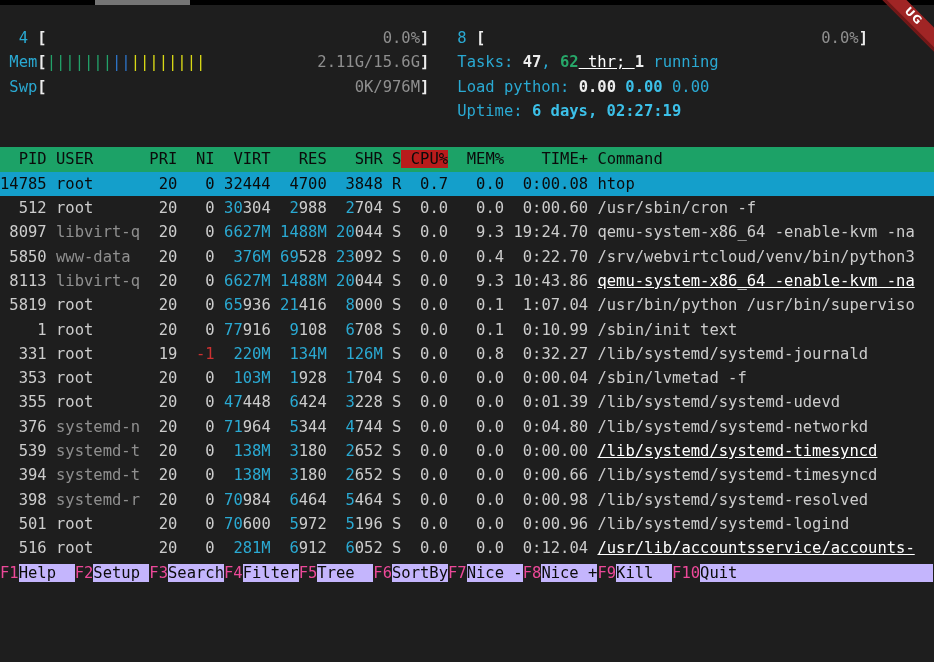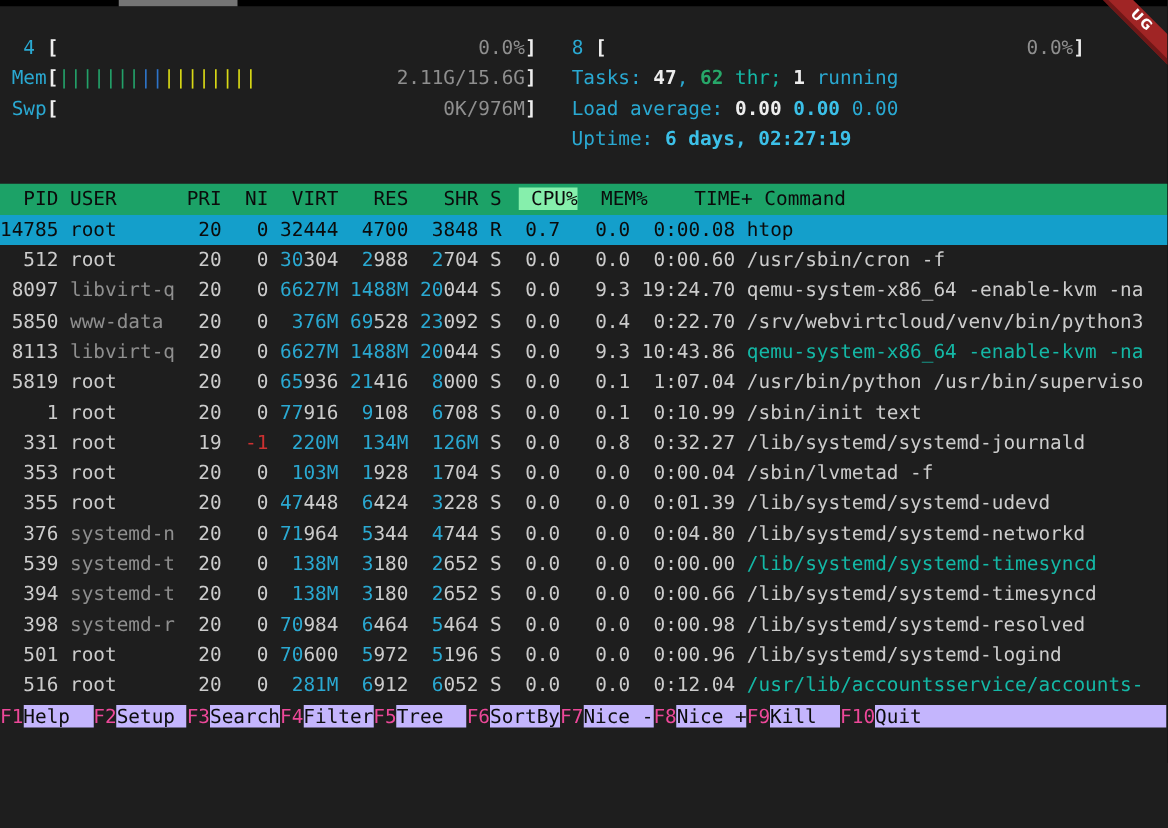--- a/index.html
+++ b/index.html
@@ -12,47 +12,47 @@
             background:#a02525; border-bottom:3px solid #701717; color:#fff; text-align:center;
             font:bold 11px/14px "DejaVu Sans", sans-serif; letter-spacing:1px; }
   .term { position:absolute; top:26px; left:0; width:934px; }
   .line { width:934px; height:24.3px; font:15.5px/24.3px "DejaVu Sans Mono", monospace;
           white-space:pre; overflow:hidden; color:#cccccc; }
   .fg   { color:#cccccc; }
   .dim  { color:#8f8f8f; }
   .wb   { color:#ededed; font-weight:bold; }
   .cy   { color:#2aa9d2; }
   .cb   { color:#3cc0e8; font-weight:bold; }
-  .gr   { color:#14b8a6; }
+  .gr   { color:#ffffff;text-decoration:underline; }
   .gb   { color:#27a769; font-weight:bold; }
   .rd   { color:#cd3131; }
   .k    { color:#0b0b0b; }
   .barg { color:#23a169; }
   .barb { color:#2e74c8; }
   .bary { color:#d9d916; }
   .thead { background:#1ca267; }
-  .sortbg { background:#86efac;margin-left:14px; }
+  .sortbg { background:#b91c1c; }
   .sel { background:#149fcb; }
   .fk { color:#ec4899; }
   .fl { color:#0b0b0b; background:#c4b5fd;margin-top:28px; }
 </style>
 </head>
 <body>
 
 <div class="screen">
   <div class="topbar">
     <div class="tabhandle"></div>
   </div>
   <div class="ribbon-wrap">
     <div class="ribbon">UG</div>
   </div>
   <div class="term">
       <div class="line"><span class="cy">  4</span><span class="fg"> </span><span class="wb">[</span><span class="dim">                                    0.0%</span><span class="wb">]</span><span class="fg">   </span><span class="cy">8</span><span class="fg"> </span><span class="wb">[</span><span class="dim">                                    0.0%</span><span class="wb">]</span></div>
       <div class="line"><span class="fg"> </span><span class="cy">Mem</span><span class="wb">[</span><span class="barg">|||||||</span><span class="barb">||</span><span class="bary">||||||||</span><span class="dim">            2.11G/15.6G</span><span class="wb">]</span><span class="fg">   </span><span class="cy">Tasks: </span><span class="wb">47</span><span class="cy">, </span><span class="gb">62</span><span class="gr"> thr; </span><span class="wb">1</span><span class="cy"> running</span></div>
-      <div class="line"><span class="fg"> </span><span class="cy">Swp</span><span class="wb">[</span><span class="dim">                                 0K/976M</span><span class="wb">]</span><span class="fg">   </span><span class="cy">Load average: </span><span class="wb">0.00 </span><span class="cb">0.00 </span><span class="cy">0.00</span></div>
+      <div class="line"><span class="fg"> </span><span class="cy">Swp</span><span class="wb">[</span><span class="dim">                                 0K/976M</span><span class="wb">]</span><span class="fg">   </span><span class="cy">Load python: </span><span class="wb">0.00 </span><span class="cb">0.00 </span><span class="cy">0.00</span></div>
       <div class="line"><span class="fg">                                                 </span><span class="cy">Uptime: </span><span class="cb">6 days, 02:27:19</span></div>
       <div class="line"></div>
       <div class="line thead"><span class="k">  PID</span><span class="k"> </span><span class="k">USER     </span><span class="k"> </span><span class="k">PRI</span><span class="k"> </span><span class="k"> NI</span><span class="k"> </span><span class="k"> VIRT</span><span class="k"> </span><span class="k">  RES</span><span class="k"> </span><span class="k">  SHR</span><span class="k"> </span><span class="k">S</span><span class="k sortbg"> CPU%</span><span class="k">  </span><span class="k">MEM%</span><span class="k"> </span><span class="k">   TIME+</span><span class="k"> </span><span class="k">Command</span></div>
       <div class="line sel"><span class="k">14785</span><span class="k"> </span><span class="k">root     </span><span class="k"> </span><span class="k"> 20</span><span class="k"> </span><span class="k">  0</span><span class="k"> </span><span class="k">32444</span><span class="k"> </span><span class="k"> 4700</span><span class="k"> </span><span class="k"> 3848</span><span class="k"> </span><span class="k">R</span><span class="k"> </span><span class="k"> 0.7</span><span class="k">  </span><span class="k"> 0.0</span><span class="k"> </span><span class="k"> 0:00.08</span><span class="k"> </span><span class="k">htop</span></div>
       <div class="line"><span class="fg">  512</span><span class="fg"> </span><span class="fg">root     </span><span class="fg"> </span><span class="fg"> 20</span><span class="fg"> </span><span class="fg">  0</span><span class="fg"> </span><span class="cy">30</span><span class="fg">304</span><span class="fg"> </span><span class="cy"> 2</span><span class="fg">988</span><span class="fg"> </span><span class="cy"> 2</span><span class="fg">704</span><span class="fg"> </span><span class="fg">S</span><span class="fg"> </span><span class="fg"> 0.0</span><span class="fg">  </span><span class="fg"> 0.0</span><span class="fg"> </span><span class="fg"> 0:00.60</span><span class="fg"> </span><span class="fg">/usr/sbin/cron -f</span></div>
       <div class="line"><span class="fg"> 8097</span><span class="fg"> </span><span class="dim">libvirt-q</span><span class="fg"> </span><span class="fg"> 20</span><span class="fg"> </span><span class="fg">  0</span><span class="fg"> </span><span class="cy">6627M</span><span class="fg"> </span><span class="cy">1488M</span><span class="fg"> </span><span class="cy">20</span><span class="fg">044</span><span class="fg"> </span><span class="fg">S</span><span class="fg"> </span><span class="fg"> 0.0</span><span class="fg">  </span><span class="fg"> 9.3</span><span class="fg"> </span><span class="fg">19:24.70</span><span class="fg"> </span><span class="fg">qemu-system-x86_64 -enable-kvm -na</span></div>
       <div class="line"><span class="fg"> 5850</span><span class="fg"> </span><span class="dim">www-data </span><span class="fg"> </span><span class="fg"> 20</span><span class="fg"> </span><span class="fg">  0</span><span class="fg"> </span><span class="cy"> 376M</span><span class="fg"> </span><span class="cy">69</span><span class="fg">528</span><span class="fg"> </span><span class="cy">23</span><span class="fg">092</span><span class="fg"> </span><span class="fg">S</span><span class="fg"> </span><span class="fg"> 0.0</span><span class="fg">  </span><span class="fg"> 0.4</span><span class="fg"> </span><span class="fg"> 0:22.70</span><span class="fg"> </span><span class="fg">/srv/webvirtcloud/venv/bin/python3</span></div>
       <div class="line"><span class="fg"> 8113</span><span class="fg"> </span><span class="dim">libvirt-q</span><span class="fg"> </span><span class="fg"> 20</span><span class="fg"> </span><span class="fg">  0</span><span class="fg"> </span><span class="cy">6627M</span><span class="fg"> </span><span class="cy">1488M</span><span class="fg"> </span><span class="cy">20</span><span class="fg">044</span><span class="fg"> </span><span class="fg">S</span><span class="fg"> </span><span class="fg"> 0.0</span><span class="fg">  </span><span class="fg"> 9.3</span><span class="fg"> </span><span class="fg">10:43.86</span><span class="fg"> </span><span class="gr">qemu-system-x86_64 -enable-kvm -na</span></div>
       <div class="line"><span class="fg"> 5819</span><span class="fg"> </span><span class="fg">root     </span><span class="fg"> </span><span class="fg"> 20</span><span class="fg"> </span><span class="fg">  0</span><span class="fg"> </span><span class="cy">65</span><span class="fg">936</span><span class="fg"> </span><span class="cy">21</span><span class="fg">416</span><span class="fg"> </span><span class="cy"> 8</span><span class="fg">000</span><span class="fg"> </span><span class="fg">S</span><span class="fg"> </span><span class="fg"> 0.0</span><span class="fg">  </span><span class="fg"> 0.1</span><span class="fg"> </span><span class="fg"> 1:07.04</span><span class="fg"> </span><span class="fg">/usr/bin/python /usr/bin/superviso</span></div>
       <div class="line"><span class="fg">    1</span><span class="fg"> </span><span class="fg">root     </span><span class="fg"> </span><span class="fg"> 20</span><span class="fg"> </span><span class="fg">  0</span><span class="fg"> </span><span class="cy">77</span><span class="fg">916</span><span class="fg"> </span><span class="cy"> 9</span><span class="fg">108</span><span class="fg"> </span><span class="cy"> 6</span><span class="fg">708</span><span class="fg"> </span><span class="fg">S</span><span class="fg"> </span><span class="fg"> 0.0</span><span class="fg">  </span><span class="fg"> 0.1</span><span class="fg"> </span><span class="fg"> 0:10.99</span><span class="fg"> </span><span class="fg">/sbin/init text</span></div>

